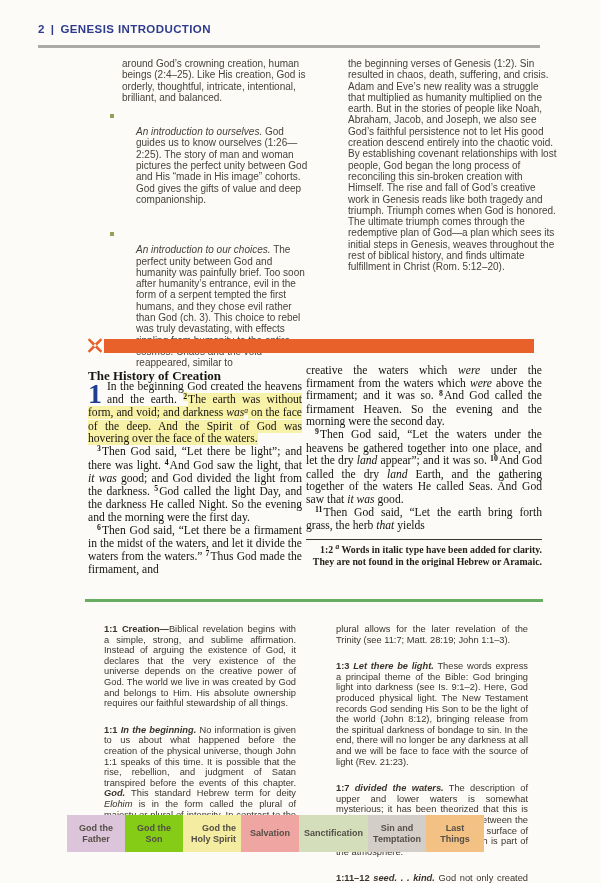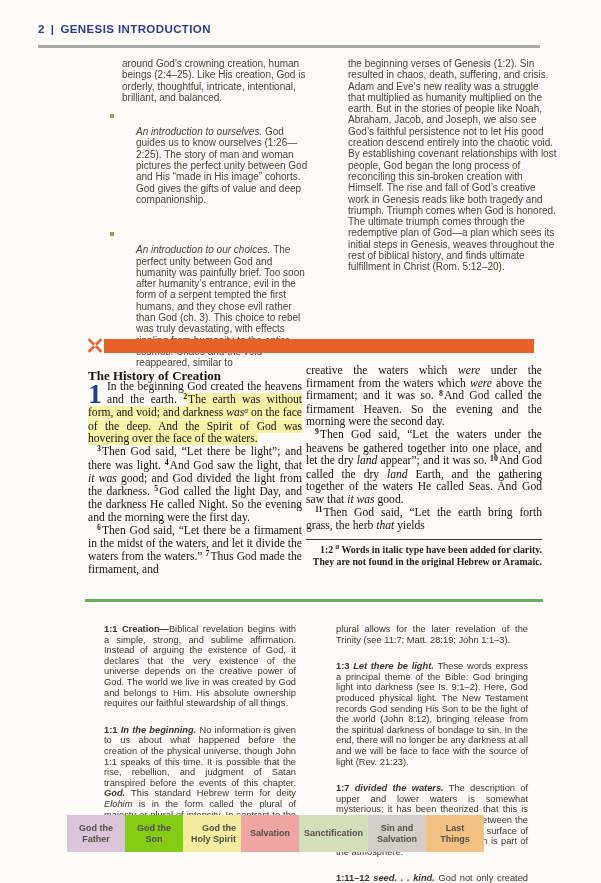--- a/index.html
+++ b/index.html
@@ -165,20 +165,20 @@
     <div class="tab" style="background: rgb(244, 237, 161); text-align: right;">
         <span>God the Holy Spirit</span>
       </div>
     <div class="tab" style="background: rgb(239, 166, 162);">
         <span>Salvation</span>
       </div>
     <div class="tab" style="background: rgb(212, 222, 187);">
         <span>Sanctification</span>
       </div>
     <div class="tab" style="background: rgb(211, 207, 200);">
-        <span>Sin and Salvation</span>
+        <span>Sin and Temptation</span>
       </div>
     <div class="tab" style="background: rgb(243, 193, 131);">
         <span>Last Things</span>
       </div>
   </div>
 
 </div>
 
 </body></html>

